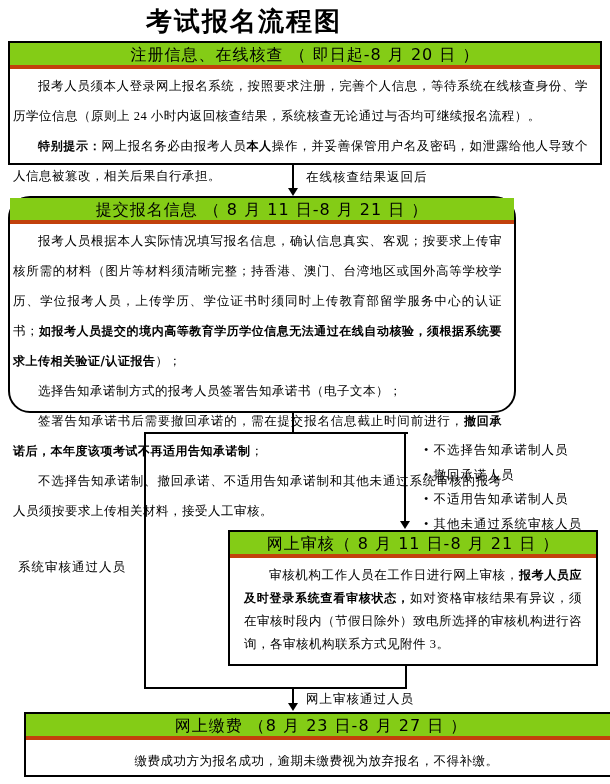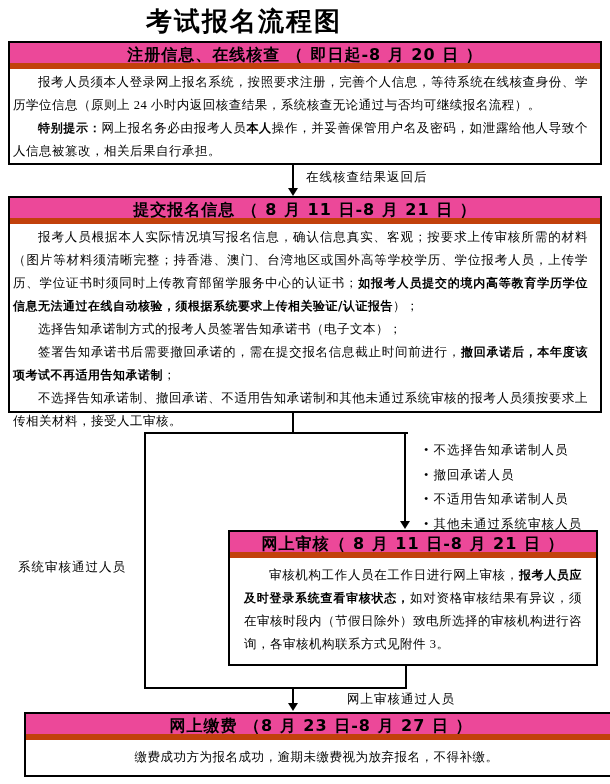--- a/index.html
+++ b/index.html
@@ -8,32 +8,32 @@
     font-family:"Liberation Serif","DejaVu Serif",serif;
     overflow:hidden;
   }
   .page-title{
     position:absolute;top:4px;left:0;width:488px;text-align:center;
     font-size:26px;font-weight:bold;letter-spacing:2px;
     font-family:"DejaVu Sans","Liberation Sans",sans-serif;
   }
   .box{position:absolute;border:2px solid #000;box-sizing:border-box;background:#fff;}
   .box-header{
-    background:#ec4899;border-bottom:6px solid #c2410c;box-sizing:border-box;
-    text-align:center;font-weight:bold;font-size:16px;height:26px;line-height:24px;
+    background:#84cc16;border-bottom:4px solid #c2410c;box-sizing:border-box;
+    text-align:center;font-weight:normal;font-size:16px;height:26px;line-height:24px;
     letter-spacing:1px;font-family:"DejaVu Sans","Liberation Sans",sans-serif;
   }
   .box-body{
-    font-size:12.5px;line-height:23px;letter-spacing:0.5px;
+    font-size:12.5px;line-height:30px;letter-spacing:0.5px;
     padding:2px 12px 0 3px;text-align:justify;overflow:hidden;
   }
   .box-body p{margin:0;text-indent:2em;}
   .box-body b{font-family:"DejaVu Sans","Liberation Sans",sans-serif;font-size:12px;}
   #box1{top:41px;left:8px;width:594px;height:124px;}
-  #box2{top:196px;left:8px;width:594px;height:217px;}
+  #box2{top:196px;left:8px;width:508px;height:217px;border-radius:22px;}
   #box3{top:530px;left:228px;width:370px;height:136px;}
   #box3 .box-body{padding:6px 14px 0 14px;line-height:23px;}
   #box4{top:712px;left:24px;width:594px;height:65px;}
   #box4 .box-body{text-align:center;padding-top:6px;}
   #box4 .box-body p{text-indent:0;}
   .vline,.hline{position:absolute;background:#000;}
   .arrow-head{
     position:absolute;width:0;height:0;
     border-left:5px solid transparent;border-right:5px solid transparent;
     border-top:8px solid #000;
@@ -88,20 +88,20 @@
   <div class="box-header">网上审核（ 8 月 11 日-8 月 21 日 ）</div>
   <div class="box-body">
     <p><span>审核机构工作人员在工作日进行网上审核，</span><b>报考人员应及时登录系统查看审核状态，</b><span>如对资格审核结果有异议，须在审核时段内（节假日除外）致电所选择的审核机构进行咨询，各审核机构联系方式见附件 3。</span></p>
   </div>
 </div>
 
 <div class="vline" style="left:405px;top:666px;width:2px;height:23px;"></div>
 <div class="hline" style="left:144px;top:687px;width:263px;height:2px;"></div>
 <div class="vline" style="left:292px;top:687px;width:2px;height:17px;"></div>
 <div class="arrow-head" style="left:288px;top:703px;"></div>
-<div class="flow-label" style="left:306px;top:691px;margin-left:41px;">网上审核通过人员</div>
+<div class="flow-label" style="left:306px;top:691px;">网上审核通过人员</div>
 
 <div class="box" id="box4">
   <div class="box-header">网上缴费 （8 月 23 日-8 月 27 日 ）</div>
   <div class="box-body">
     <p>缴费成功方为报名成功，逾期未缴费视为放弃报名，不得补缴。</p>
   </div>
 </div>
 
 </body></html>

